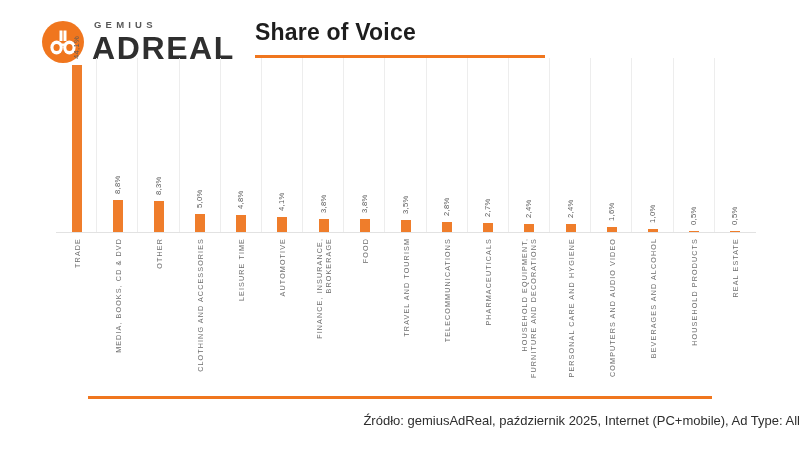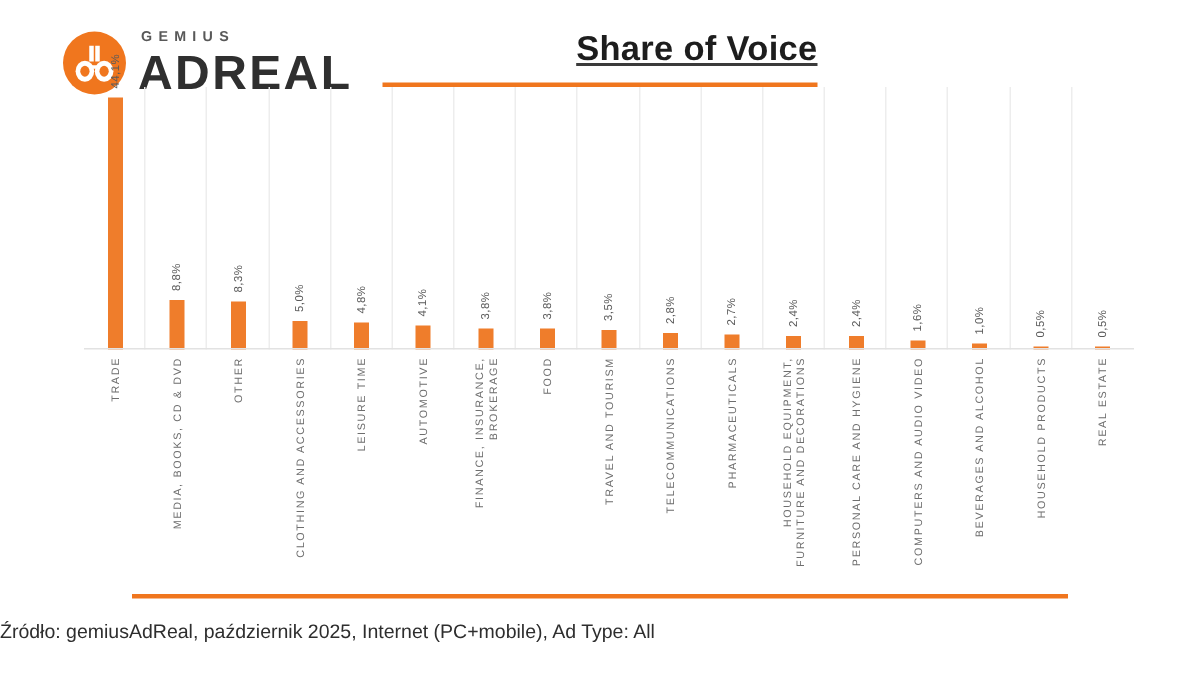--- a/index.html
+++ b/index.html
@@ -60,22 +60,21 @@
     letter-spacing: 1.6px;
     color: #2f2f2f;
     font-weight: 700;
   }
 
   .title-wrap {
     position: absolute;
     left: 255px;
     top: 14px;
     width: 290px;
-    text-align: right;
-    text-decoration: underline;
+    text-align: left;
   }
   .chart-title {
     font-size: 23px;
     font-weight: 700;
     color: #1d1d1d;
     letter-spacing: 0.2px;
     line-height: 1.1;
   }
   .title-rule {
     margin-top: 10px;
@@ -178,21 +177,21 @@
     top: 396px;
     width: 624px;
     height: 2.5px;
     background: #f0761e;
   }
   .footer-text {
     position: absolute;
     left: 0;
     top: 413px;
     width: 800px;
-    text-align: left;
+    text-align: right;
     font-size: 13px;
     color: #2e2e2e;
   }
 </style>
 </head>
 <body>
 
 <div class="header">
 
   <div class="logo">

